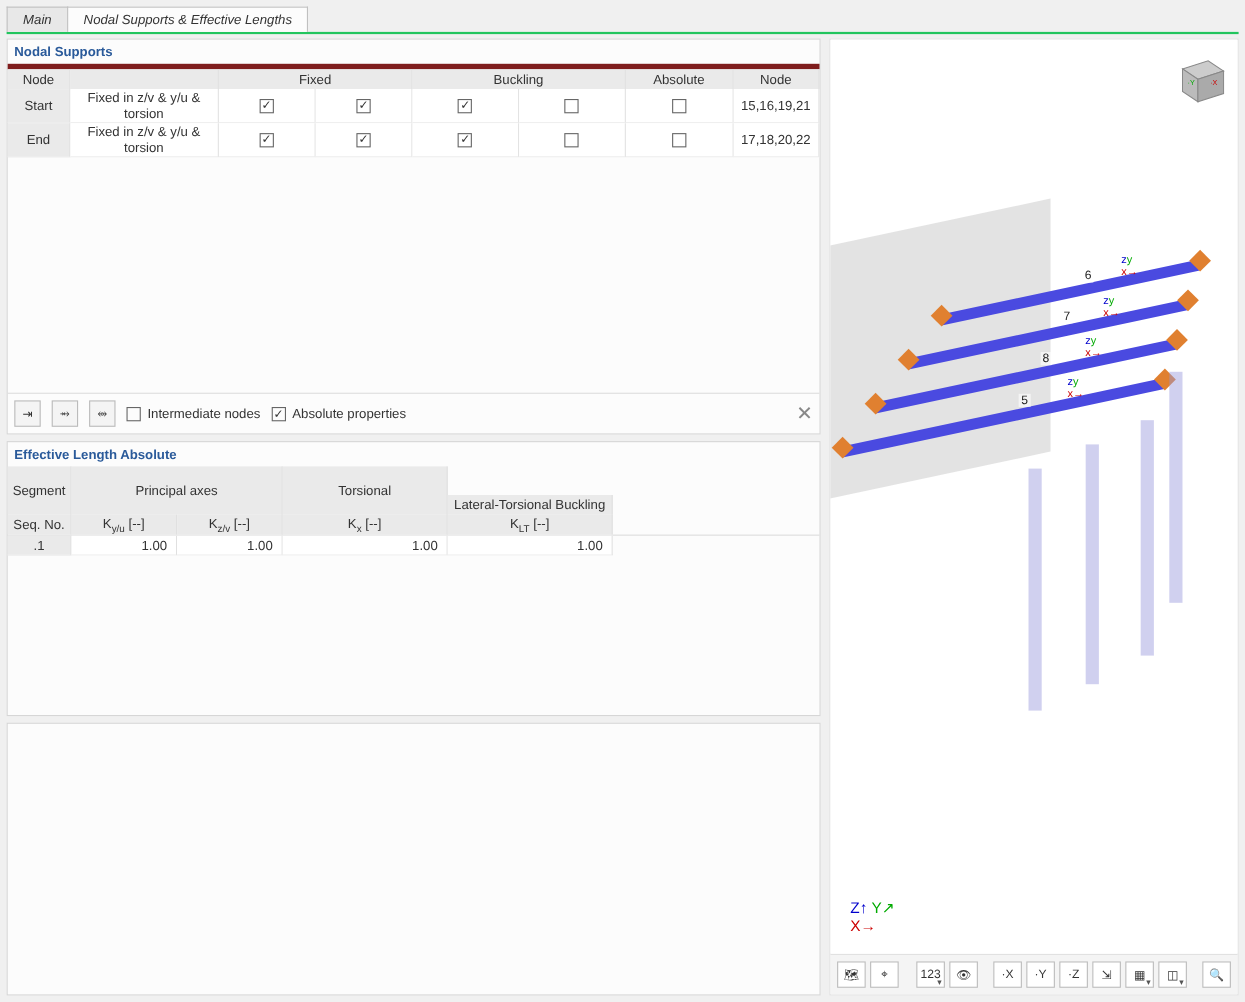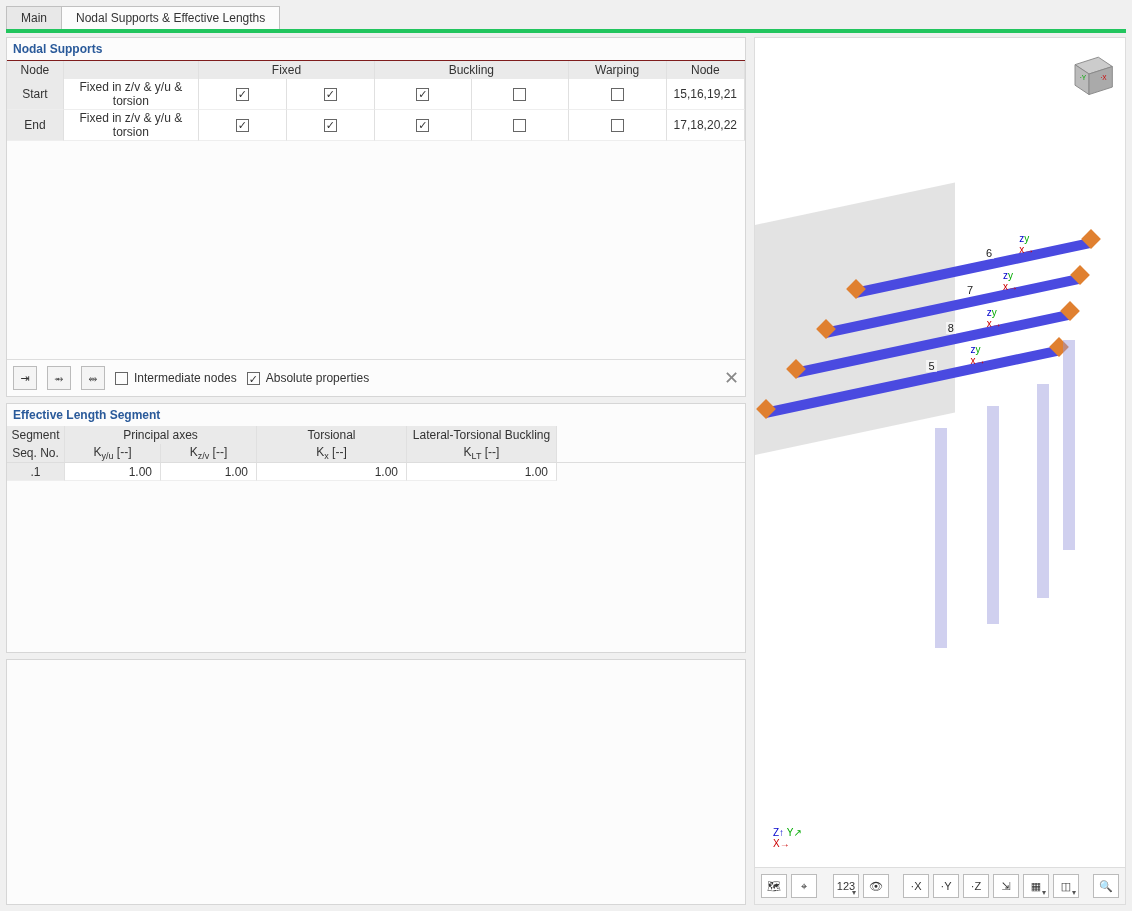--- a/index.html
+++ b/index.html
@@ -7,39 +7,39 @@
     margin: 0;
     font-family: "Segoe UI", Tahoma, sans-serif;
     font-size: 12px;
     background: #f0f0f0;
     color: #333;
     width: 1132px;
     height: 911px;
     overflow: hidden;
   }
   .app { display: flex; flex-direction: column; height: 911px; background: #f0f0f0; padding: 6px; }
-  .tabs { display: flex; border-bottom: 4px solid #22c55e; margin-bottom: 4px; }
+  .tabs { display: flex; border-bottom: 2px solid #22c55e; margin-bottom: 4px; font-style: italic; }
   .tab {
     padding: 4px 14px; border: 1px solid #c0c0c0; border-bottom: none;
     background: #e8e8e8; cursor: pointer; margin-right: -1px;
   }
   .tab.active { background: #fcfcfc; font-weight: 400; }
   .main-area { display: flex; gap: 8px; flex: 1; }
   .left-col { width: 740px; display: flex; flex-direction: column; gap: 6px; }
   .right-col { flex: 1; display: flex; flex-direction: column; background: #fff; border: 1px solid #ddd; position: relative; }
   .panel {
     background: #fcfcfc; border: 1px solid #d6d6d6; display: flex; flex-direction: column;
   }
   .panel-title {
     color: #2a5a9a; font-weight: 600; padding: 4px 6px; font-size: 12px;
   }
   
   .ns-panel { height: 360px; }
   .ns-grid { display: flex; flex-direction: column; font-size: 12px; }
-  .ns-header-row1 { display: flex; border-top: 1px solid #7f1d1d; }
+  .ns-header-row1 { display: flex; border-top: 5px solid #7f1d1d; }
   .ns-header-row2 { display: flex; border-bottom: 1px solid #ddd; }
   .ns-row { display: flex; }
   .cell {
     border-right: 1px solid #e0e0e0; padding: 1px 4px; text-align: center;
     display: flex; align-items: center; justify-content: center;
     background: #f4f4f4; min-height: 18px;
   }
   .hdr { background: #eaeaea; }
   .body .cell { background: #fff; }
   .body .cell.rowhdr { background: #eaeaea; }
@@ -77,21 +77,21 @@
   
   .ef-panel { height: 250px; }
   .ef-header-row1 { display: flex; }
   .ef-header-row2 { display: flex; border-bottom: 1px solid #ddd; }
   .c-seg { width: 58px; }
   .c-pa-group { width: 192px; }
   .c-kyu { width: 96px; }
   .c-kzv { width: 96px; }
   .c-tor-group { width: 150px; }
   .c-kx { width: 150px; }
-  .c-ltb-group { width: 150px; }
+  .c-ltb-group { width: 150px; margin-top: 26px; }
   .c-klt { width: 150px; }
   .ef-row { display: flex; }
   .ef-row .cell { background: #fff; border-bottom: 1px solid #eee; }
   .ef-row .cell.rowhdr { background: #eaeaea; }
   .r-align { justify-content: flex-end; padding-right: 8px; }
   .ef-footer { margin-top: auto; padding: 6px; display: flex; align-items: center; gap: 6px; border-top: 1px solid #ddd; }
   .empty-panel { flex: 1; background: #fcfcfc; border: 1px solid #d6d6d6; }
   
   .viewport { flex: 1; position: relative; background: #fff; overflow: hidden; }
   .view-cube {
@@ -120,21 +120,21 @@
     display: flex; gap: 4px; padding: 6px; border-top: 1px solid #ddd;
     background: #f4f4f4; align-items: center;
   }
   .spacer { flex: 1; }
   .tbtn {
     width: 26px; height: 24px; border: 1px solid #bbb; background: #fff;
     display: flex; align-items: center; justify-content: center; cursor: pointer; font-size: 11px;
     position: relative;
   }
   .tbtn.dd::after { content: "▾"; font-size: 8px; position: absolute; bottom: 0; right: 2px; color: #555; }
-  .triad { position: absolute; left: 18px; bottom: 18px; font-size: 10px; }
+  .triad { position: absolute; left: 18px; bottom: 18px; font-size: 14px; }
   sub { font-size: 9px; }
 </style>
 </head>
 <body>
 
 <div class="app">
   <div class="tabs">
     <div class="tab">Main</div>
     <div class="tab active">Nodal Supports &amp; Effective Lengths</div>
   </div>
@@ -144,21 +144,21 @@
 
       <div class="panel ns-panel">
         <div class="panel-title">Nodal Supports</div>
 
         <div class="ns-grid">
           <div class="ns-header-row1">
             <div class="cell hdr c-seq">Node</div>
             <div class="cell hdr c-type"></div>
             <div class="cell hdr c-fixed-group">Fixed</div>
             <div class="cell hdr c-restraint-group">Buckling</div>
-            <div class="cell hdr c-warp">Warping</div>
+            <div class="cell hdr c-warp">Absolute</div>
             <div class="cell hdr c-node">Node</div>
           </div>
 
           <div class="body" id="ns-body">
               <div class="ns-row">
                 <div class="cell rowhdr c-seq">Start</div>
                 <div class="cell c-type">Fixed in z/v &amp; y/u &amp; torsion</div>
                 <div class="cell c-fixed-zv">
                   <span class="chk on"></span>
                 </div>
@@ -209,21 +209,21 @@
           </label>
           <label class="inline-check">
             <span class="sq on" id="chk-different"></span>
             <span>Absolute properties</span>
           </label>
           <span class="x-close">✕</span>
         </div>
       </div>
 
       <div class="panel ef-panel">
-        <div class="panel-title">Effective Length Segment</div>
+        <div class="panel-title">Effective Length Absolute</div>
 
         <div class="ef-header-row1">
           <div class="cell hdr c-seg">Segment</div>
           <div class="cell hdr c-pa-group">Principal axes</div>
           <div class="cell hdr c-tor-group">Torsional</div>
           <div class="cell hdr c-ltb-group">Lateral-Torsional Buckling</div>
         </div>
         <div class="ef-header-row2">
           <div class="cell hdr c-seg">Seq. No.</div>
           <div class="cell hdr c-kyu">

